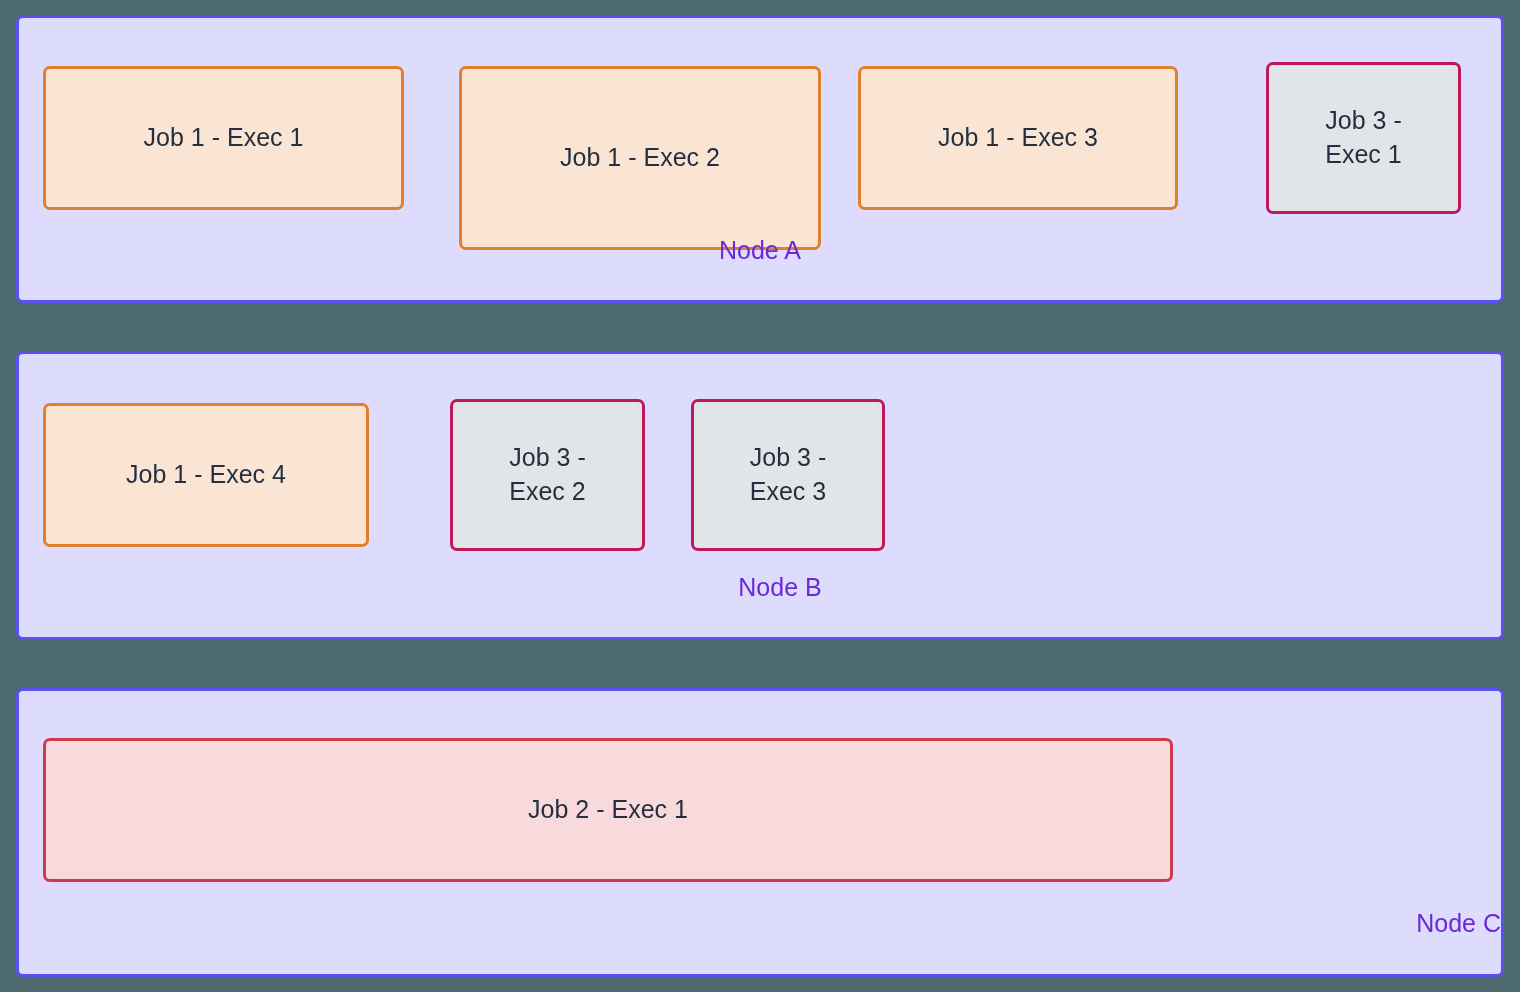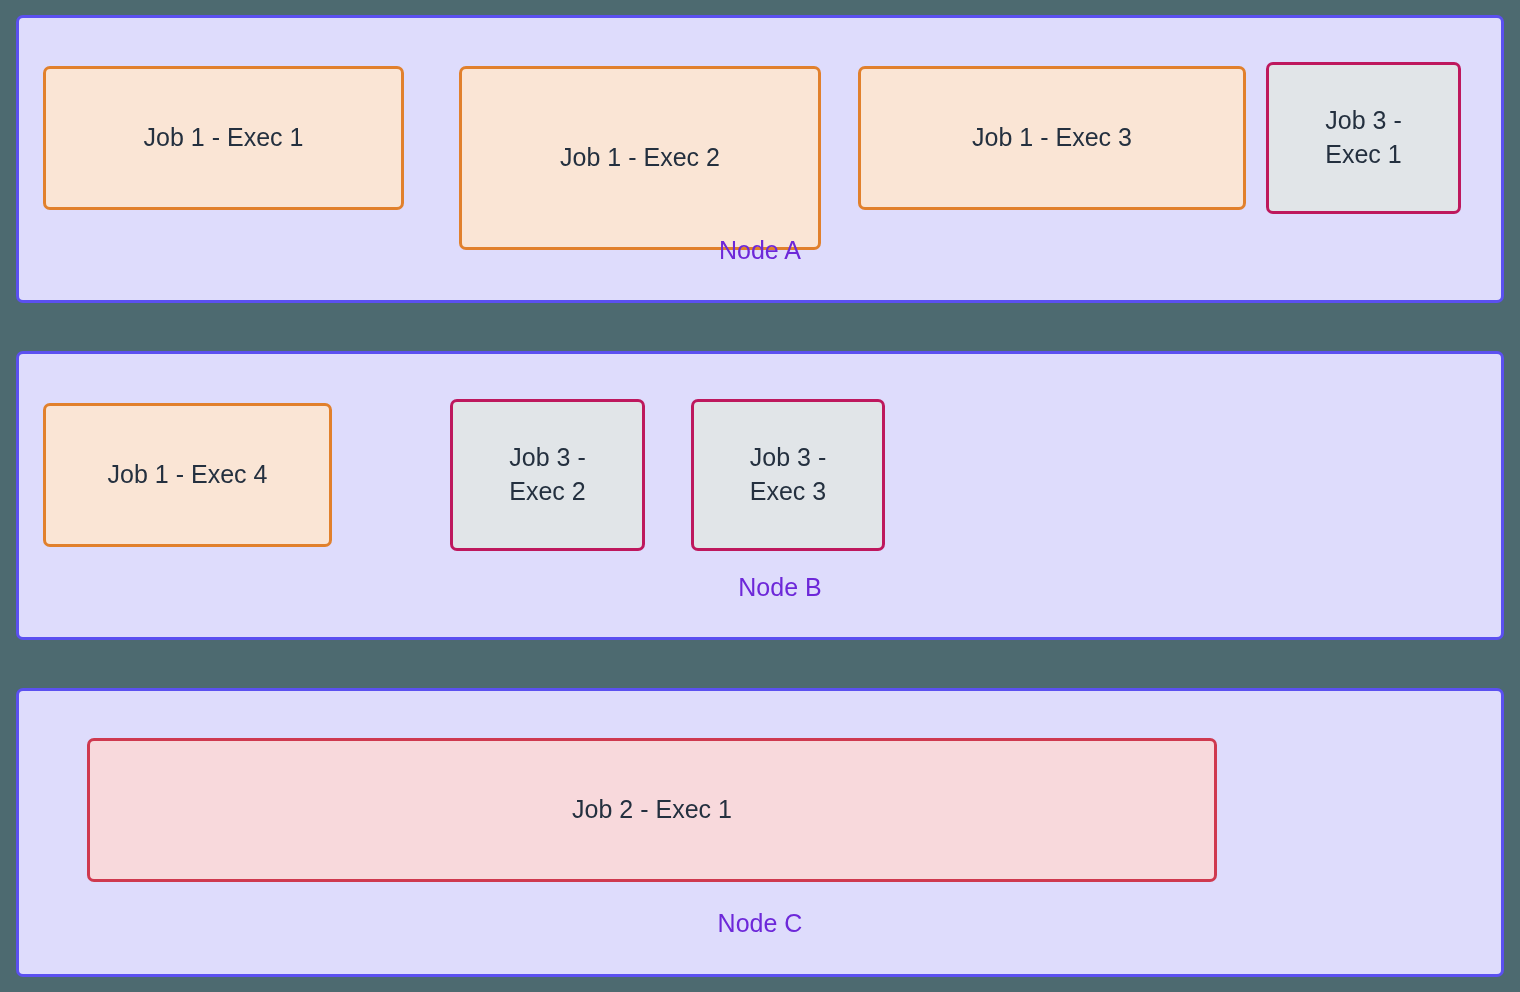--- a/index.html
+++ b/index.html
@@ -52,40 +52,39 @@
     background: #fae5d5;
     border: 3px solid #e1802c;
   }
   .task.gray {
     background: #e1e5e8;
     border: 3px solid #be185d;
   }
   .task.red {
     background: #f8d9dc;
     border: 3px solid #cf394f;
-    margin-left: 44px;
   }
 </style>
 </head>
 <body>
 
 <div id="canvas">
     <div class="node" style="left: 16px; top: 15px; width: 1488px; height: 288px;">
       <div class="task orange" style="left: 24px; top: 48px; width: 361px; height: 144px;">Job 1 - Exec 1</div>
       <div class="task orange" style="left: 440px; top: 48px; width: 362px; height: 184px;">Job 1 - Exec 2</div>
-      <div class="task orange" style="left: 839px; top: 48px; width: 388px; height: 144px;">Job 1 - Exec 3</div>
+      <div class="task orange" style="left: 839px; top: 48px; width: 320px; height: 144px;">Job 1 - Exec 3</div>
       <div class="task gray" style="left: 1247px; top: 44px; width: 195px; height: 152px;">Job  3 -
 Exec 1</div>
       <div class="node-label" style="top: 217px;">Node A</div>
     </div>
     <div class="node" style="left: 16px; top: 351px; width: 1488px; height: 289px;">
-      <div class="task orange" style="left: 24px; top: 49px; width: 289px; height: 144px;">Job 1 - Exec 4</div>
+      <div class="task orange" style="left: 24px; top: 49px; width: 326px; height: 144px;">Job 1 - Exec 4</div>
       <div class="task gray" style="left: 431px; top: 45px; width: 195px; height: 152px;">Job 3 -
 Exec 2</div>
       <div class="task gray" style="left: 672px; top: 45px; width: 194px; height: 152px;">Job  3 -
 Exec 3</div>
       <div class="node-label" style="top: 218px; margin-left: 40px;">Node B</div>
     </div>
     <div class="node" style="left: 16px; top: 688px; width: 1488px; height: 289px;">
       <div class="task red" style="left: 24px; top: 47px; width: 1130px; height: 144px;">Job 2 - Exec 1</div>
-      <div class="node-label" style="top: 217px;">Node C</div>
+      <div class="node-label" style="top: 217px; text-align: right;">Node C</div>
     </div>
   </div>
 
 </body></html>

